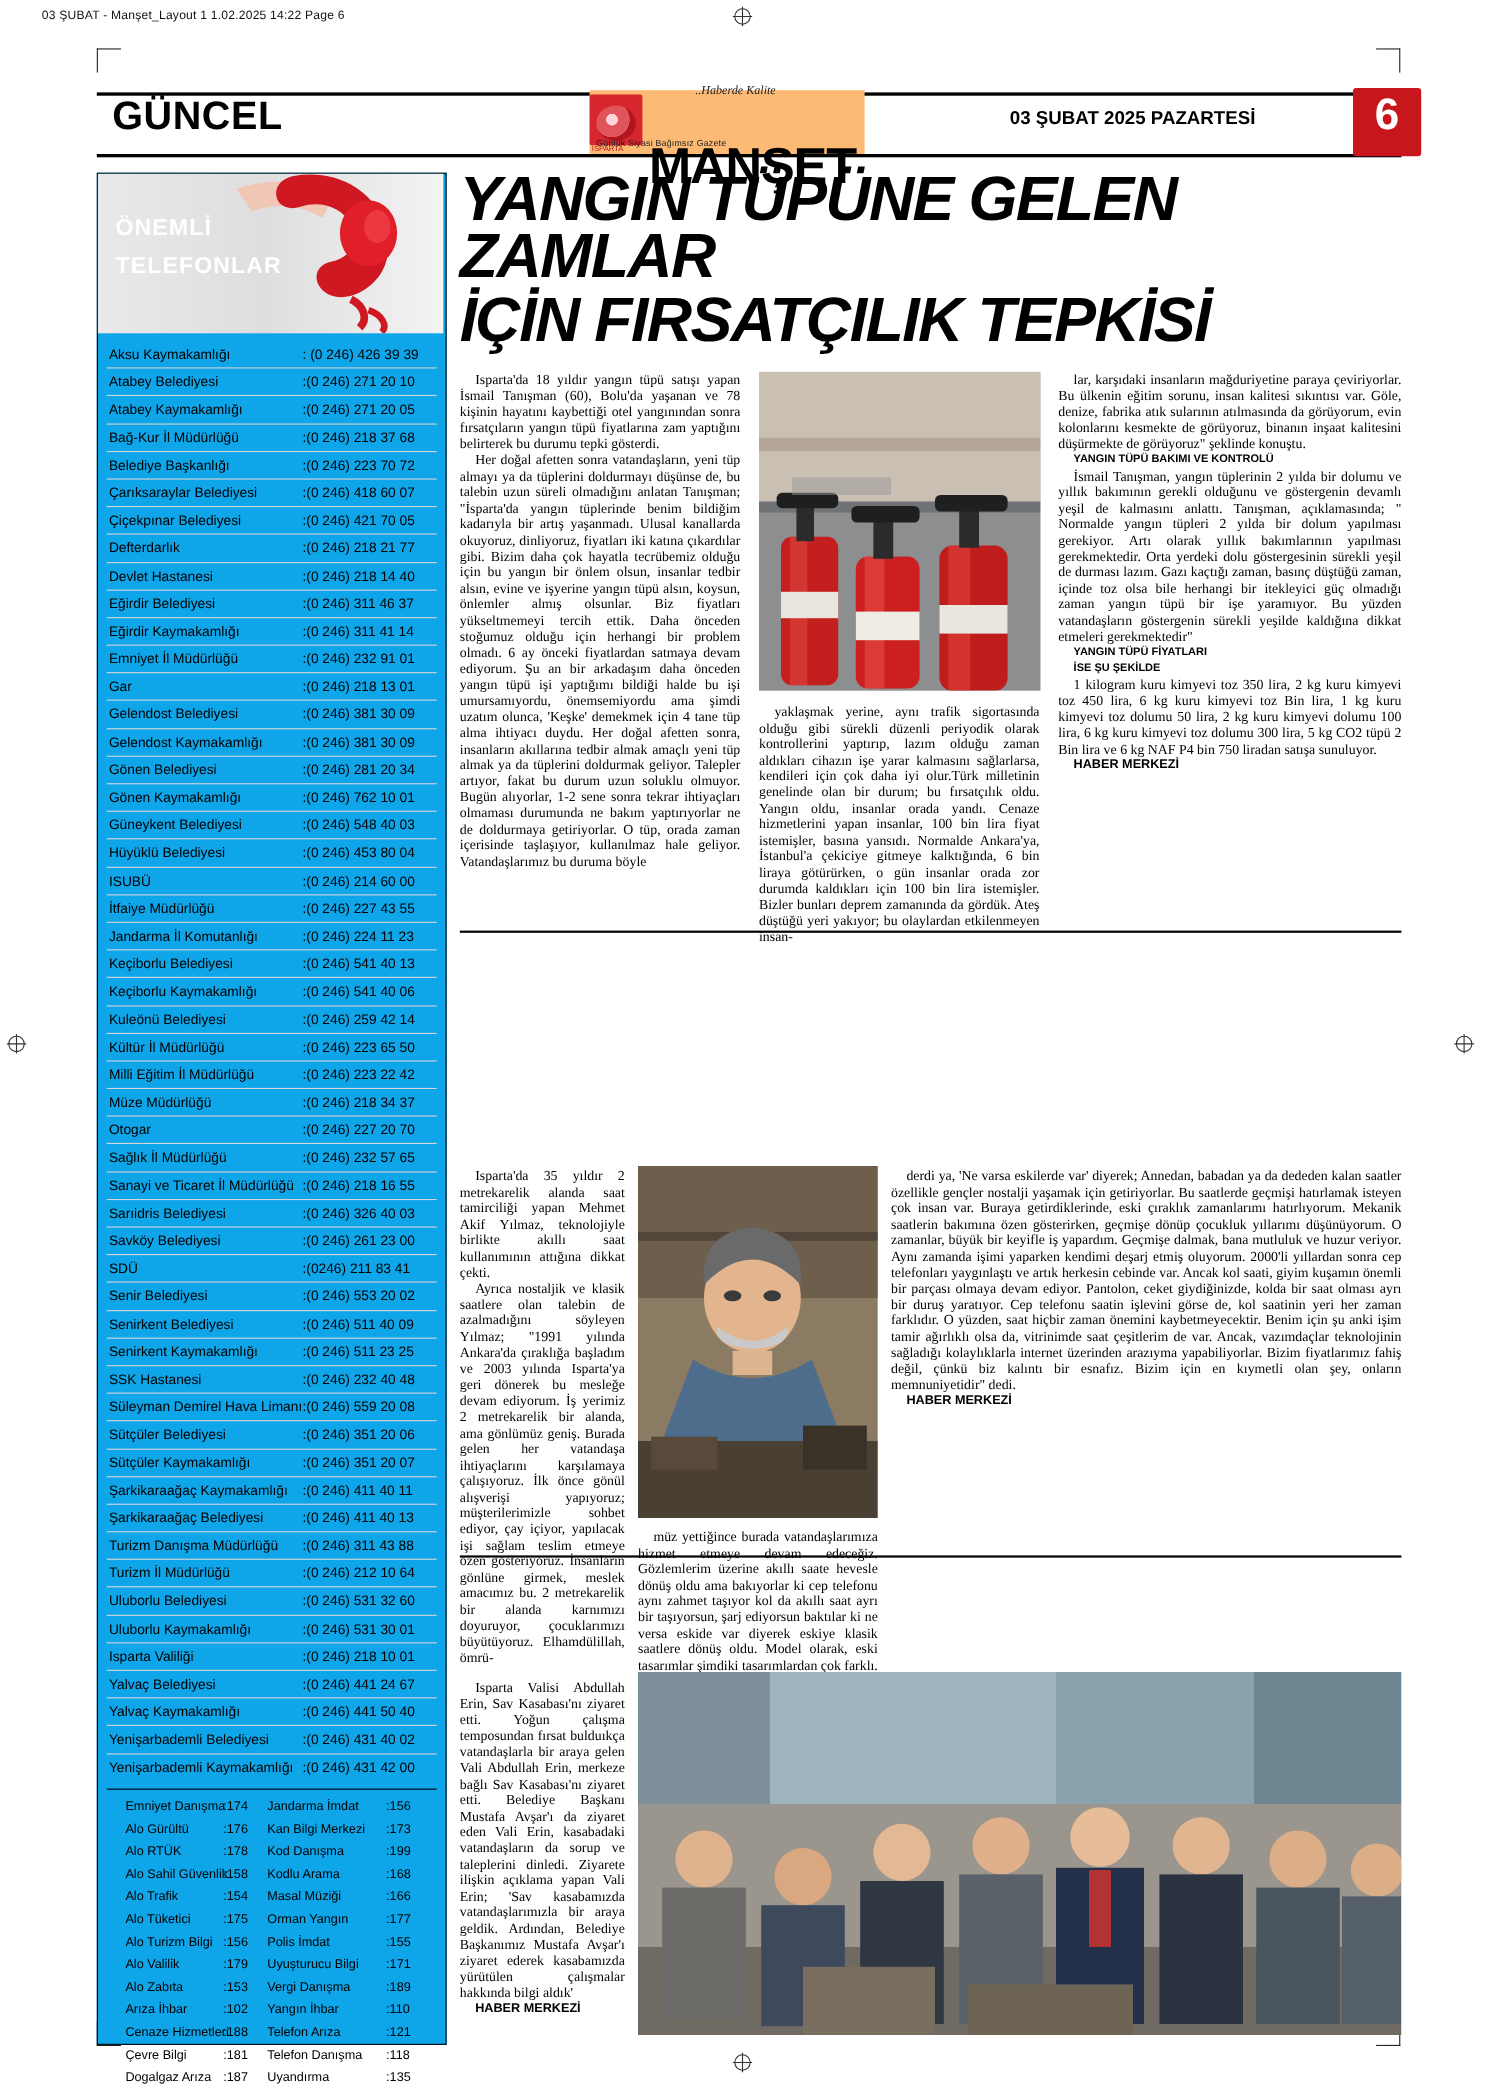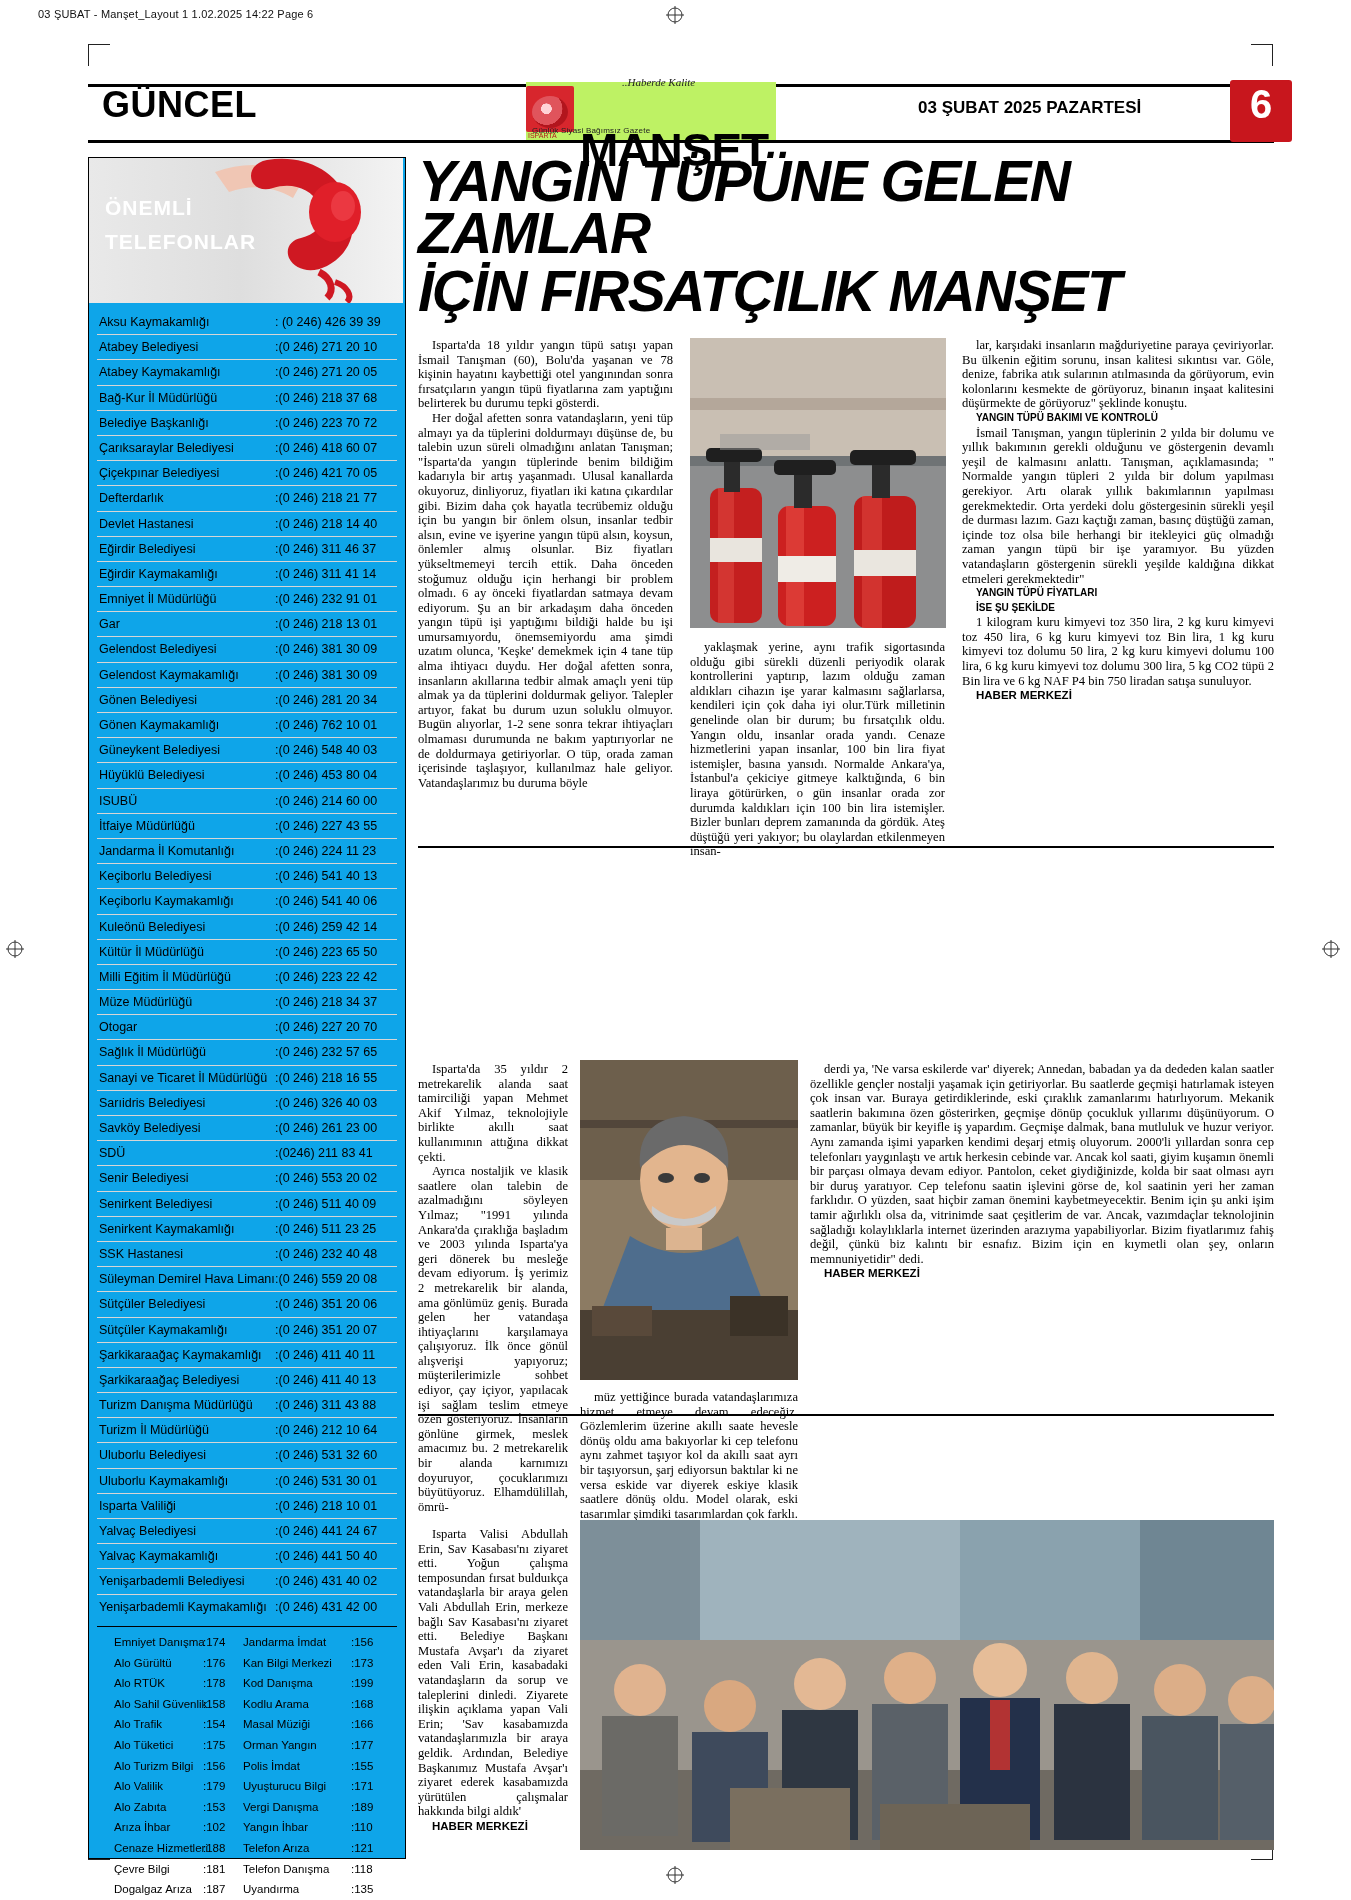--- a/index.html
+++ b/index.html
@@ -25,21 +25,21 @@
 
   
   .masthead{position:absolute;left:88px;top:86px;width:1186px;height:52px;}
   .mast-rule-top{position:absolute;left:88px;top:84px;width:1186px;height:3px;background:#000;}
   .mast-rule-bot{position:absolute;left:88px;top:140px;width:1186px;height:3px;background:#000;}
   .section-title{position:absolute;left:14px;top:-2px;font-family:"Liberation Sans",sans-serif;font-weight:bold;font-size:36px;letter-spacing:.5px;}
   .mast-date{position:absolute;left:830px;top:12px;font-family:"Liberation Sans",sans-serif;font-weight:bold;font-size:17px;}
   .page-num{position:absolute;left:1142px;top:-6px;width:62px;height:62px;background:#c8161d;border-radius:3px;}
   .page-num span{position:absolute;left:0;top:2px;width:62px;text-align:center;font-family:"Liberation Sans",sans-serif;font-weight:bold;font-size:40px;color:#fff;}
 
-  .logo{position:absolute;left:438px;top:-4px;width:250px;height:58px;background:#bef264;}
+  .logo{position:absolute;left:448px;top:-4px;width:250px;height:58px;background:#fdba74;}
   .logo .lg-red{position:absolute;left:0;top:4px;width:48px;height:46px;background:#d7262d;border-radius:2px;}
   .logo .lg-rose{position:absolute;left:6px;top:10px;width:36px;height:32px;border-radius:50%;background:radial-gradient(circle at 40% 40%,#ffd3d7 0 18%,#e0545c 19% 55%,#b2151d 56% 100%);}
   .logo .lg-word{position:absolute;left:54px;top:2px;font-family:Liberation Sans, sans-serif;font-weight:bold;font-size:46px;letter-spacing:-1px;margin-top:39px;}
   .logo .lg-top{position:absolute;left:96px;top:-6px;font-family:"Liberation Serif",serif;font-style:italic;font-size:11px;color:#222;}
   .logo .lg-sub{position:absolute;left:6px;top:44px;font-family:"Liberation Sans",sans-serif;font-size:8px;color:#222;letter-spacing:.2px;}
   .logo .lg-isparta{position:absolute;left:2px;top:50px;font-family:"Liberation Sans",sans-serif;font-size:7px;color:#b2151d;}
 
   
   .phonebox{position:absolute;left:88px;top:157px;width:316px;height:1700px;border:1px solid #000;background:#0ea5e9;}
   .phone-head{position:absolute;left:0;top:0;width:314px;height:145px;background:linear-gradient(90deg,#e9e9e9 0%,#dedede 48%,#f3f3f3 100%);overflow:hidden;}
@@ -460,21 +460,21 @@
           <span class="an">:187</span>
           <span class="b">Uyandırma</span>
           <span class="bn">:135</span>
         </div>
 
     </div>
   </div>
 
   <div class="hl hl1">
     <span>YANGIN TÜPÜNE GELEN ZAMLAR</span>
-    <span class="l2">İÇİN FIRSATÇILIK MANŞET</span>
+    <span class="l2">İÇİN FIRSATÇILIK TEPKİSİ</span>
   </div>
 
   <div class="photo ph1">
     <svg width="256" height="290" viewBox="0 0 256 290" preserveAspectRatio="none">
       <rect width="256" height="290" fill="#d8cfc6"></rect>
       <rect x="0" y="0" width="256" height="120" fill="#c9bfb3"></rect>
       <rect x="0" y="60" width="256" height="12" fill="#b4a79a"></rect>
       <rect x="0" y="118" width="256" height="172" fill="#8d8e8f"></rect>
       <rect x="0" y="118" width="256" height="10" fill="#6f7375"></rect>
       <g>

